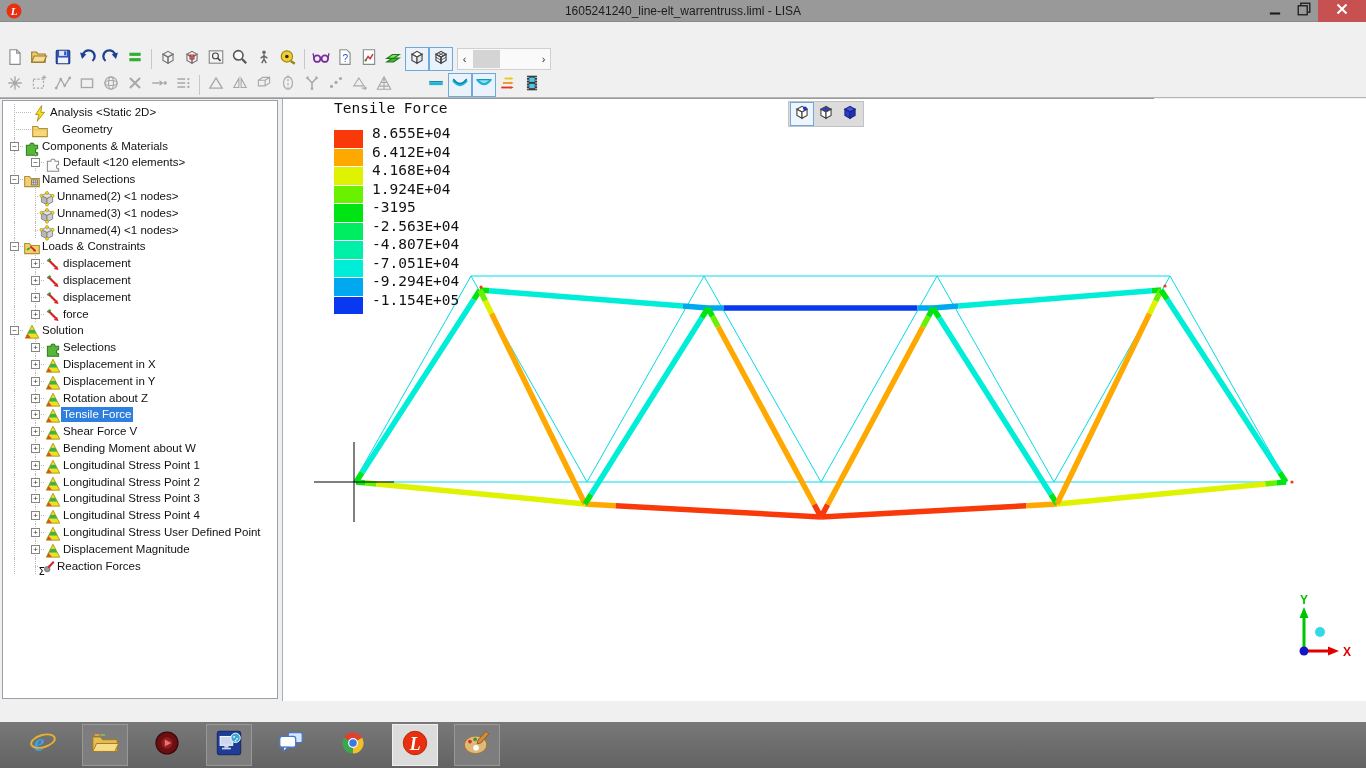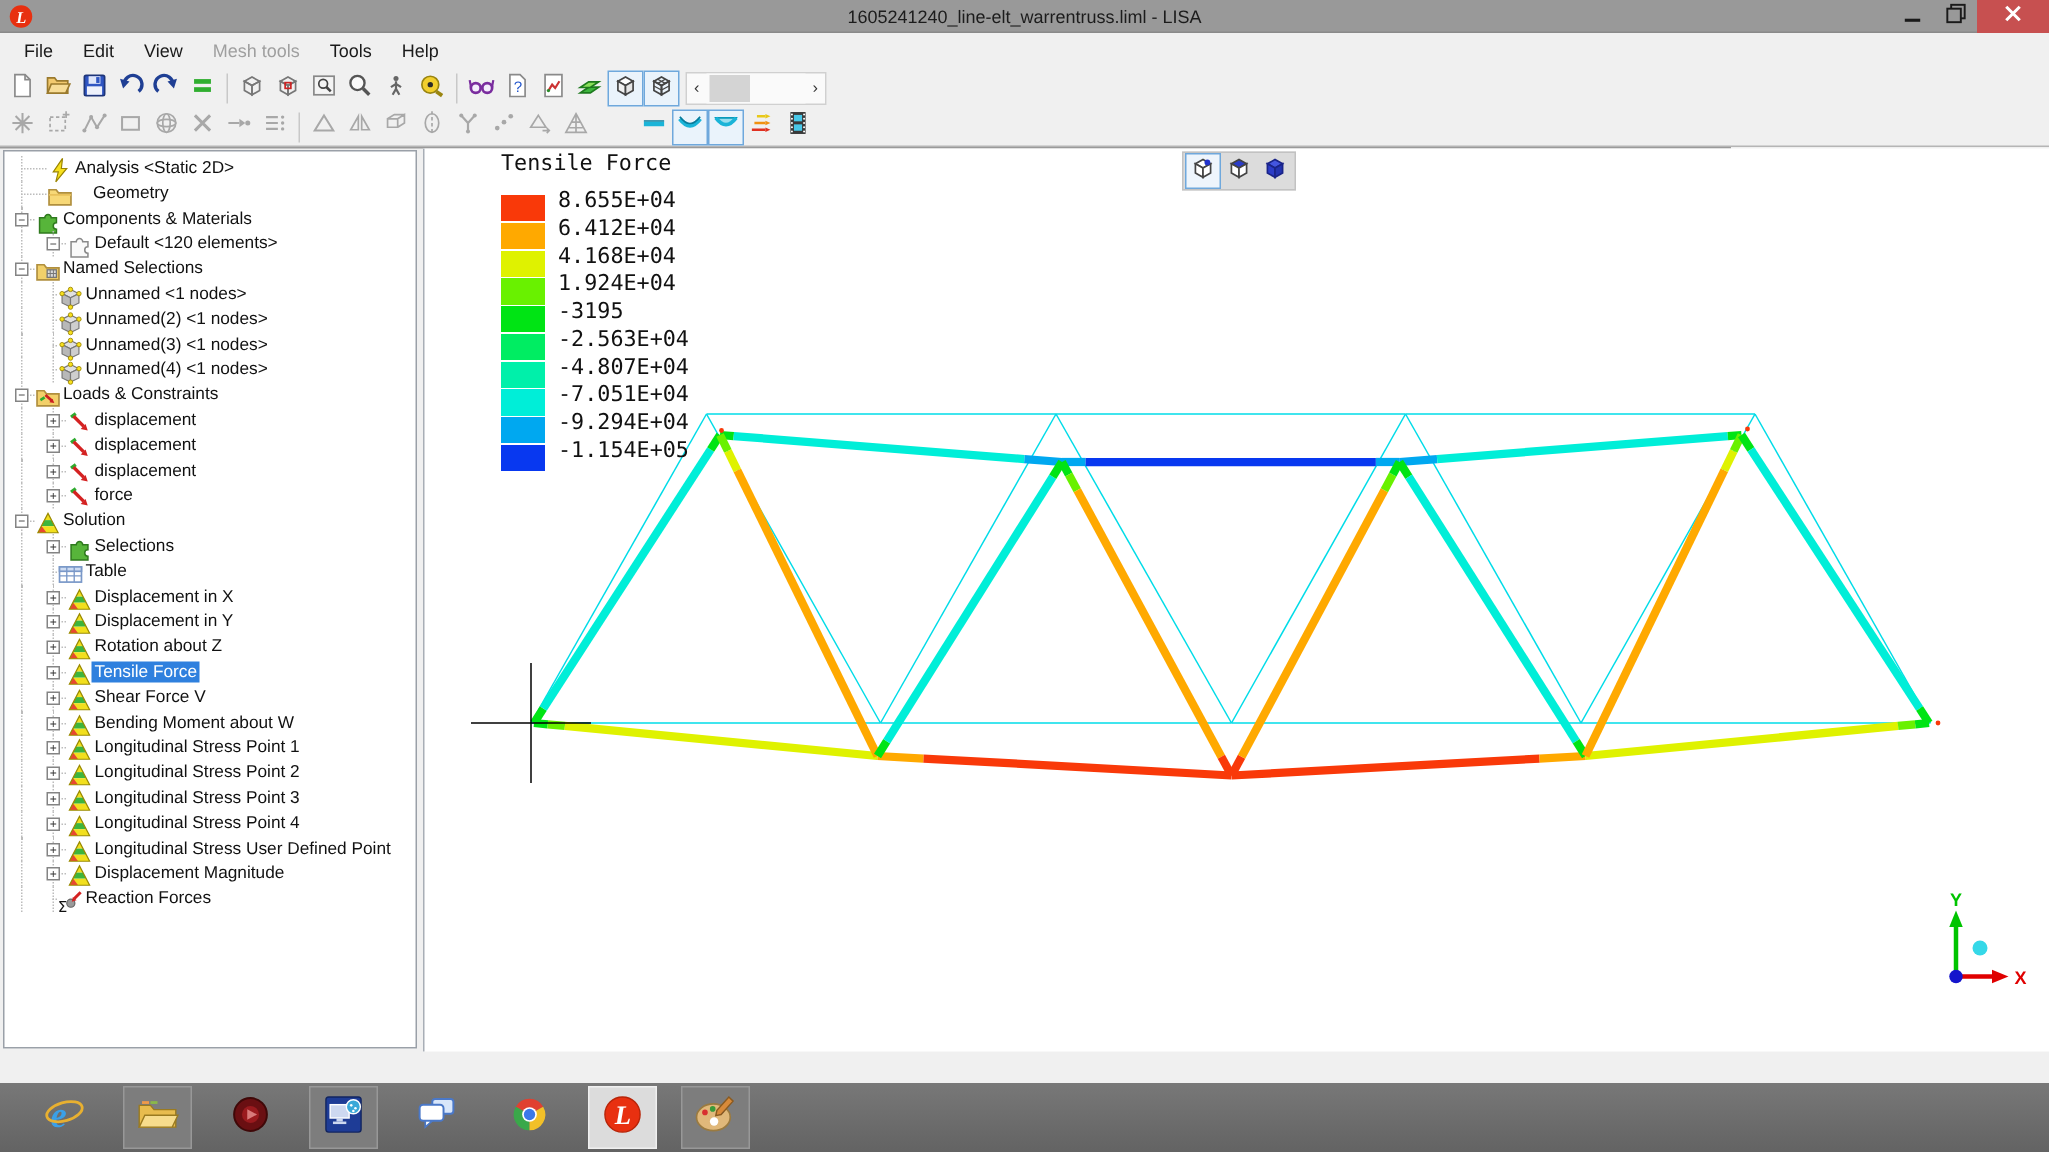--- a/index.html
+++ b/index.html
@@ -100,28 +100,20 @@
             </svg></span>
         </div>
         <div class="win-btn close">
           <span><svg width="18" height="18" viewBox="0 0 14 14" fill="none">
               <path d="M3.5 3.5 L10.5 10.5 M10.5 3.5 L3.5 10.5" stroke="#fff" stroke-width="1.6"></path>
             </svg></span>
         </div>
       </div>
 </div>
 
-<div class="menubar" id="menubar">
-      <div class="menu-item">File</div>
-      <div class="menu-item">Edit</div>
-      <div class="menu-item">View</div>
-      <div class="menu-item disabled">Mesh tools</div>
-      <div class="menu-item">Tools</div>
-      <div class="menu-item">Help</div>
-    </div>
 <div class="toolbar r1" id="toolbar1">
       <div class="tbtn">
         <span><svg width="18" height="18" viewBox="0 0 16 16" fill="none">
             <path d="M3.5 1.5 h6 l3 3 v10 h-9 z" fill="#fff" stroke="#8a8a8a"></path>
             <path d="M9.5 1.5 v3 h3" stroke="#8a8a8a"></path>
           </svg></span>
       </div>
       <div class="tbtn">
         <span><svg width="18" height="18" viewBox="0 0 16 16" fill="none">
             <path d="M1.5 12.5 v-9 h4.2 l1.4 1.8 h6.4 v7.2 z" fill="#f2c96e" stroke="#9a7a2e"></path>
@@ -457,71 +449,54 @@
               <polygon points="3,6 8,3.5 13,6 8,8.5" fill="#e0e0e0" stroke="#777" stroke-width="0.7"></polygon>
               <polygon points="3,6 8,8.5 8,14 3,11.5" fill="#b8b8b8" stroke="#777" stroke-width="0.7"></polygon>
               <polygon points="13,6 8,8.5 8,14 13,11.5" fill="#cecece" stroke="#777" stroke-width="0.7"></polygon>
               <g fill="#f7e01e" stroke="#9a8400" stroke-width="0.5">
                 <circle cx="8" cy="3.5" r="1.3"></circle>
                 <circle cx="3" cy="6" r="1.3"></circle>
                 <circle cx="13" cy="6" r="1.3"></circle>
                 <circle cx="8" cy="14" r="1.3"></circle>
               </g>
             </svg></span>
-          <span class="tlabel" style="left:52px">Unnamed &lt;1 nodes&gt;</span>
+          <span class="tlabel" style="left:52px">Unnamed(2) &lt;1 nodes&gt;</span>
         </div>
         <div class="trow">
           <span class="guide-v" style="left:11px"></span>
           <span class="guide-v" style="left:32px"></span>
           <span class="guide-h" style="left:32px;width:3px"></span>
           <span class="ticon" style="left:35px"><svg width="18" height="18" viewBox="0 0 16 16" fill="none">
               <polygon points="3,6 8,3.5 13,6 8,8.5" fill="#e0e0e0" stroke="#777" stroke-width="0.7"></polygon>
               <polygon points="3,6 8,8.5 8,14 3,11.5" fill="#b8b8b8" stroke="#777" stroke-width="0.7"></polygon>
               <polygon points="13,6 8,8.5 8,14 13,11.5" fill="#cecece" stroke="#777" stroke-width="0.7"></polygon>
               <g fill="#f7e01e" stroke="#9a8400" stroke-width="0.5">
                 <circle cx="8" cy="3.5" r="1.3"></circle>
                 <circle cx="3" cy="6" r="1.3"></circle>
                 <circle cx="13" cy="6" r="1.3"></circle>
                 <circle cx="8" cy="14" r="1.3"></circle>
               </g>
             </svg></span>
-          <span class="tlabel" style="left:52px">Unnamed(2) &lt;1 nodes&gt;</span>
+          <span class="tlabel" style="left:52px">Unnamed(3) &lt;1 nodes&gt;</span>
         </div>
         <div class="trow">
           <span class="guide-v" style="left:11px"></span>
           <span class="guide-v" style="left:32px"></span>
           <span class="guide-h" style="left:32px;width:3px"></span>
           <span class="ticon" style="left:35px"><svg width="18" height="18" viewBox="0 0 16 16" fill="none">
               <polygon points="3,6 8,3.5 13,6 8,8.5" fill="#e0e0e0" stroke="#777" stroke-width="0.7"></polygon>
               <polygon points="3,6 8,8.5 8,14 3,11.5" fill="#b8b8b8" stroke="#777" stroke-width="0.7"></polygon>
               <polygon points="13,6 8,8.5 8,14 13,11.5" fill="#cecece" stroke="#777" stroke-width="0.7"></polygon>
               <g fill="#f7e01e" stroke="#9a8400" stroke-width="0.5">
                 <circle cx="8" cy="3.5" r="1.3"></circle>
                 <circle cx="3" cy="6" r="1.3"></circle>
                 <circle cx="13" cy="6" r="1.3"></circle>
                 <circle cx="8" cy="14" r="1.3"></circle>
               </g>
             </svg></span>
-          <span class="tlabel" style="left:52px">Unnamed(3) &lt;1 nodes&gt;</span>
-        </div>
-        <div class="trow">
-          <span class="guide-v" style="left:11px"></span>
-          <span class="guide-v" style="left:32px"></span>
-          <span class="guide-h" style="left:32px;width:3px"></span>
-          <span class="ticon" style="left:35px"><svg width="18" height="18" viewBox="0 0 16 16" fill="none">
-              <polygon points="3,6 8,3.5 13,6 8,8.5" fill="#e0e0e0" stroke="#777" stroke-width="0.7"></polygon>
-              <polygon points="3,6 8,8.5 8,14 3,11.5" fill="#b8b8b8" stroke="#777" stroke-width="0.7"></polygon>
-              <polygon points="13,6 8,8.5 8,14 13,11.5" fill="#cecece" stroke="#777" stroke-width="0.7"></polygon>
-              <g fill="#f7e01e" stroke="#9a8400" stroke-width="0.5">
-                <circle cx="8" cy="3.5" r="1.3"></circle>
-                <circle cx="3" cy="6" r="1.3"></circle>
-                <circle cx="13" cy="6" r="1.3"></circle>
-                <circle cx="8" cy="14" r="1.3"></circle>
-              </g>
-            </svg></span>
           <span class="tlabel" style="left:52px">Unnamed(4) &lt;1 nodes&gt;</span>
         </div>
         <div class="trow">
           <span class="guide-v" style="left:11px"></span>
           <span class="guide-h" style="left:11px;width:9px"></span>
           <span class="expander" style="left:7px">−</span>
           <span class="ticon" style="left:20px"><svg width="18" height="18" viewBox="0 0 16 16" fill="none">
               <path d="M1.5 13 V4 h4.2 l1.4 1.8 h7.4 V13 z" fill="#f2d06a" stroke="#b08f3e"></path>
               <path d="M6.5 6.5 l4 3.6" stroke="#cc2020" stroke-width="1.6"></path>
               <polygon points="11.8,11.2 8.8,10.8 10.6,8.8" fill="#cc2020"></polygon>
@@ -599,31 +574,20 @@
         </div>
         <div class="trow">
           <span class="guide-v" style="left:11px"></span>
           <span class="guide-v" style="left:32px"></span>
           <span class="guide-h" style="left:32px;width:9px"></span>
           <span class="expander" style="left:28px">+</span>
           <span class="ticon" style="left:41px"><svg width="18" height="18" viewBox="0 0 16 16" fill="none">
               <path d="M3 5.5 h3.1 a1.9 1.9 0 1 1 3.8 0 H13 v3 a1.9 1.9 0 1 0 0 3.8 V14.5 H3 z" fill="#57b53a" stroke="#2f7a1e" stroke-width="0.9"></path>
             </svg></span>
           <span class="tlabel" style="left:58px">Selections</span>
-        </div>
-        <div class="trow">
-          <span class="guide-v" style="left:11px"></span>
-          <span class="guide-v" style="left:32px"></span>
-          <span class="guide-h" style="left:32px;width:3px"></span>
-          <span class="ticon" style="left:35px"><svg width="18" height="18" viewBox="0 0 16 16" fill="none">
-              <rect x="1.5" y="3.5" width="13" height="9" fill="#fff" stroke="#7a98c8"></rect>
-              <rect x="1.5" y="3.5" width="13" height="2.6" fill="#cddcf2" stroke="#7a98c8"></rect>
-              <path d="M5.8 3.5 V12.5 M10.2 3.5 V12.5 M1.5 8.8 H14.5" stroke="#7a98c8" stroke-width="0.8"></path>
-            </svg></span>
-          <span class="tlabel" style="left:52px">Table</span>
         </div>
         <div class="trow">
           <span class="guide-v" style="left:11px"></span>
           <span class="guide-v" style="left:32px"></span>
           <span class="guide-h" style="left:32px;width:9px"></span>
           <span class="expander" style="left:28px">+</span>
           <span class="ticon" style="left:41px"><svg width="18" height="18" viewBox="0 0 16 16" fill="none">
               <defs>
                 <clipPath id="ct1">
                   <path d="M8 2 L14 13.5 H2 Z"></path>

